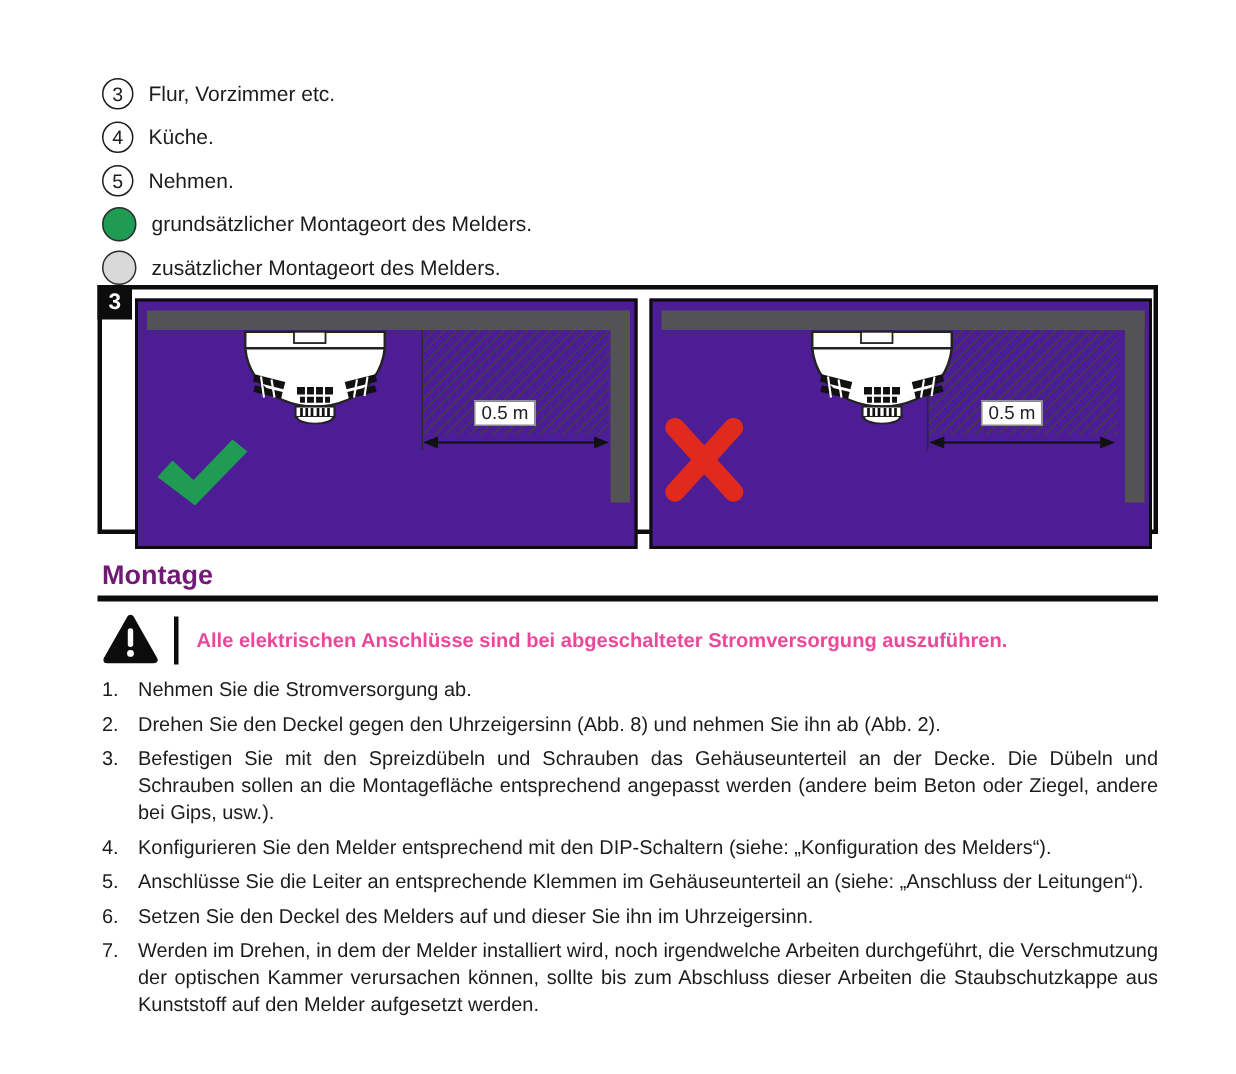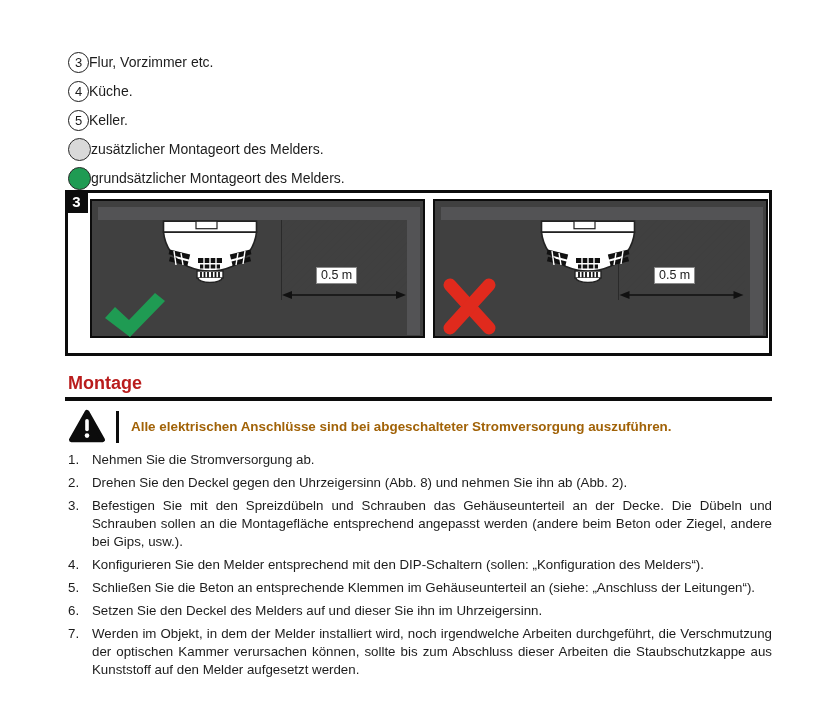--- a/index.html
+++ b/index.html
@@ -18,35 +18,35 @@
   .legend { position: absolute; left: 68px; top: 50px; }
   .legend-row { display: flex; align-items: center; height: 24px; margin-bottom: 5px; }
   .circled-num {
     width: 21px; height: 21px; border: 1.6px solid #1c1c1c; border-radius: 50%;
     display: flex; align-items: center; justify-content: center;
     font-size: 13px; flex: none;
   }
   .dot { width: 23px; height: 23px; border-radius: 50%; border: 1.5px solid #2b2b2b; flex: none; }
   .dot-green { background: #1f9b53; }
   .dot-gray  { background: #d9d9d9; }
-  .legend-label { font-size: 14px; }
+  .legend-label { margin-left: 10px; font-size: 14px; }
 
   
   .figure {
     position: absolute; left: 65px; top: 190px; width: 707px; height: 166px;
     border: 3px solid #0c0c0c; background: #fff;
   }
   .fig-label {
     position: absolute; left: -3px; top: -3px; width: 23px; height: 23px;
     background: #0c0c0c; color: #fff; font-weight: bold; font-size: 15px;
     display: flex; align-items: center; justify-content: center; z-index: 5;
   }
   .panel {
-    position: absolute; top: 6px; width: 335px; height: 139px;
-    border: 2px solid #0c0c0c; background: #404040;
+    position: absolute; top: 6px; width: 335px; height: 167px;
+    border: 2px solid #0c0c0c; background: #4c1d95;
   }
   .panel-ok   { left: 22px; }
   .panel-bad  { left: 365px; }
   .ceiling { position: absolute; left: 6px; top: 6px; height: 13px; width: 322px; background: #535355; }
   .wall    { position: absolute; left: 315px; top: 6px; width: 13px; height: 128px; background: #535355; }
   .hatch {
     position: absolute; top: 19px; height: 70px;
     background: repeating-linear-gradient(135deg, #3f3f3f 0 1px, transparent 1px 5.5px);
   }
   .hatch-ok  { left: 189px; width: 126px; }
@@ -65,25 +65,25 @@
     background: #fff; border: 1px solid #8a8a8a; padding: 0 4px;
     font-size: 12.5px; color: #222; z-index: 3;
   }
   .lbl-ok  { left: 224px; }
   .lbl-bad { left: 219px; }
   .verdict-check { position: absolute; left: 11px; top: 91px; }
   .verdict-cross { position: absolute; left: 6px;  top: 74px; }
 
   
   .montage { position: absolute; left: 65px; top: 372px; width: 707px; }
-  .montage-title { font-size: 18px; font-weight: bold; line-height: 22px; padding-left: 3px; color: #b91c1c; }
+  .montage-title { font-size: 18px; font-weight: bold; line-height: 22px; padding-left: 3px; color: #701a75; }
   .title-rule { height: 4px; background: #0c0c0c; margin-top: 3px; }
   .warning { display: flex; align-items: center; margin-top: 7px; height: 37px; padding-left: 3px; }
   .warn-bar { width: 3px; height: 32px; background: #0c0c0c; margin: 0 12px 0 10px; flex: none; }
-  .warn-text { font-size: 13.4px; font-weight: bold; color: #a16207; text-align: center; }
+  .warn-text { font-size: 13.4px; font-weight: bold; color: #ec4899; text-align: center; }
   .steps { list-style: none; margin-top: 6px; padding-left: 3px; }
   .steps li { display: flex; margin-bottom: 5px; font-size: 13.3px; line-height: 18px; }
   .step-num { width: 24px; flex: none; }
   .step-text { flex: 1; text-align: justify; }
 </style>
 </head>
 <body>
 
 <div class="page">
 
@@ -137,29 +137,29 @@
     <div class="legend-row">
       <span class="circled-num">3</span>
       <span class="legend-label">Flur, Vorzimmer etc.</span>
     </div>
     <div class="legend-row">
       <span class="circled-num">4</span>
       <span class="legend-label">Küche.</span>
     </div>
     <div class="legend-row">
       <span class="circled-num">5</span>
-      <span class="legend-label">Keller.</span>
+      <span class="legend-label">Nehmen.</span>
+    </div>
+    <div class="legend-row">
+      <span class="dot dot-green"></span>
+      <span class="legend-label">grundsätzlicher Montageort des Melders.</span>
     </div>
     <div class="legend-row">
       <span class="dot dot-gray"></span>
       <span class="legend-label">zusätzlicher Montageort des Melders.</span>
-    </div>
-    <div class="legend-row">
-      <span class="dot dot-green"></span>
-      <span class="legend-label">grundsätzlicher Montageort des Melders.</span>
     </div>
   </div>
 
   <div class="figure">
     <div class="fig-label">3</div>
 
     <div class="panel panel-ok">
       <div class="ceiling"></div>
       <div class="hatch hatch-ok"></div>
       <div class="vline vline-ok"></div>
@@ -219,30 +219,30 @@
       <li>
         <span class="step-num">2.</span>
         <span class="step-text">Drehen Sie den Deckel gegen den Uhrzeigersinn (Abb. 8) und nehmen Sie ihn ab (Abb. 2).</span>
       </li>
       <li>
         <span class="step-num">3.</span>
         <span class="step-text">Befestigen Sie mit den Spreizdübeln und Schrauben das Gehäuseunterteil an der Decke. Die Dübeln und Schrauben sollen an die Montagefläche entsprechend angepasst werden (andere beim Beton oder Ziegel, andere bei Gips, usw.).</span>
       </li>
       <li>
         <span class="step-num">4.</span>
-        <span class="step-text">Konfigurieren Sie den Melder entsprechend mit den DIP-Schaltern (sollen: „Konfiguration des Melders“).</span>
+        <span class="step-text">Konfigurieren Sie den Melder entsprechend mit den DIP-Schaltern (siehe: „Konfiguration des Melders“).</span>
       </li>
       <li>
         <span class="step-num">5.</span>
-        <span class="step-text">Schließen Sie die Beton an entsprechende Klemmen im Gehäuseunterteil an (siehe: „Anschluss der Leitungen“).</span>
+        <span class="step-text">Anschlüsse Sie die Leiter an entsprechende Klemmen im Gehäuseunterteil an (siehe: „Anschluss der Leitungen“).</span>
       </li>
       <li>
         <span class="step-num">6.</span>
         <span class="step-text">Setzen Sie den Deckel des Melders auf und dieser Sie ihn im Uhrzeigersinn.</span>
       </li>
       <li>
         <span class="step-num">7.</span>
-        <span class="step-text">Werden im Objekt, in dem der Melder installiert wird, noch irgendwelche Arbeiten durchgeführt, die Verschmutzung der optischen Kammer verursachen können, sollte bis zum Abschluss dieser Arbeiten die Staubschutzkappe aus Kunststoff auf den Melder aufgesetzt werden.</span>
+        <span class="step-text">Werden im Drehen, in dem der Melder installiert wird, noch irgendwelche Arbeiten durchgeführt, die Verschmutzung der optischen Kammer verursachen können, sollte bis zum Abschluss dieser Arbeiten die Staubschutzkappe aus Kunststoff auf den Melder aufgesetzt werden.</span>
       </li>
     </ol>
   </div>
 
 </div>
 
 </body></html>

